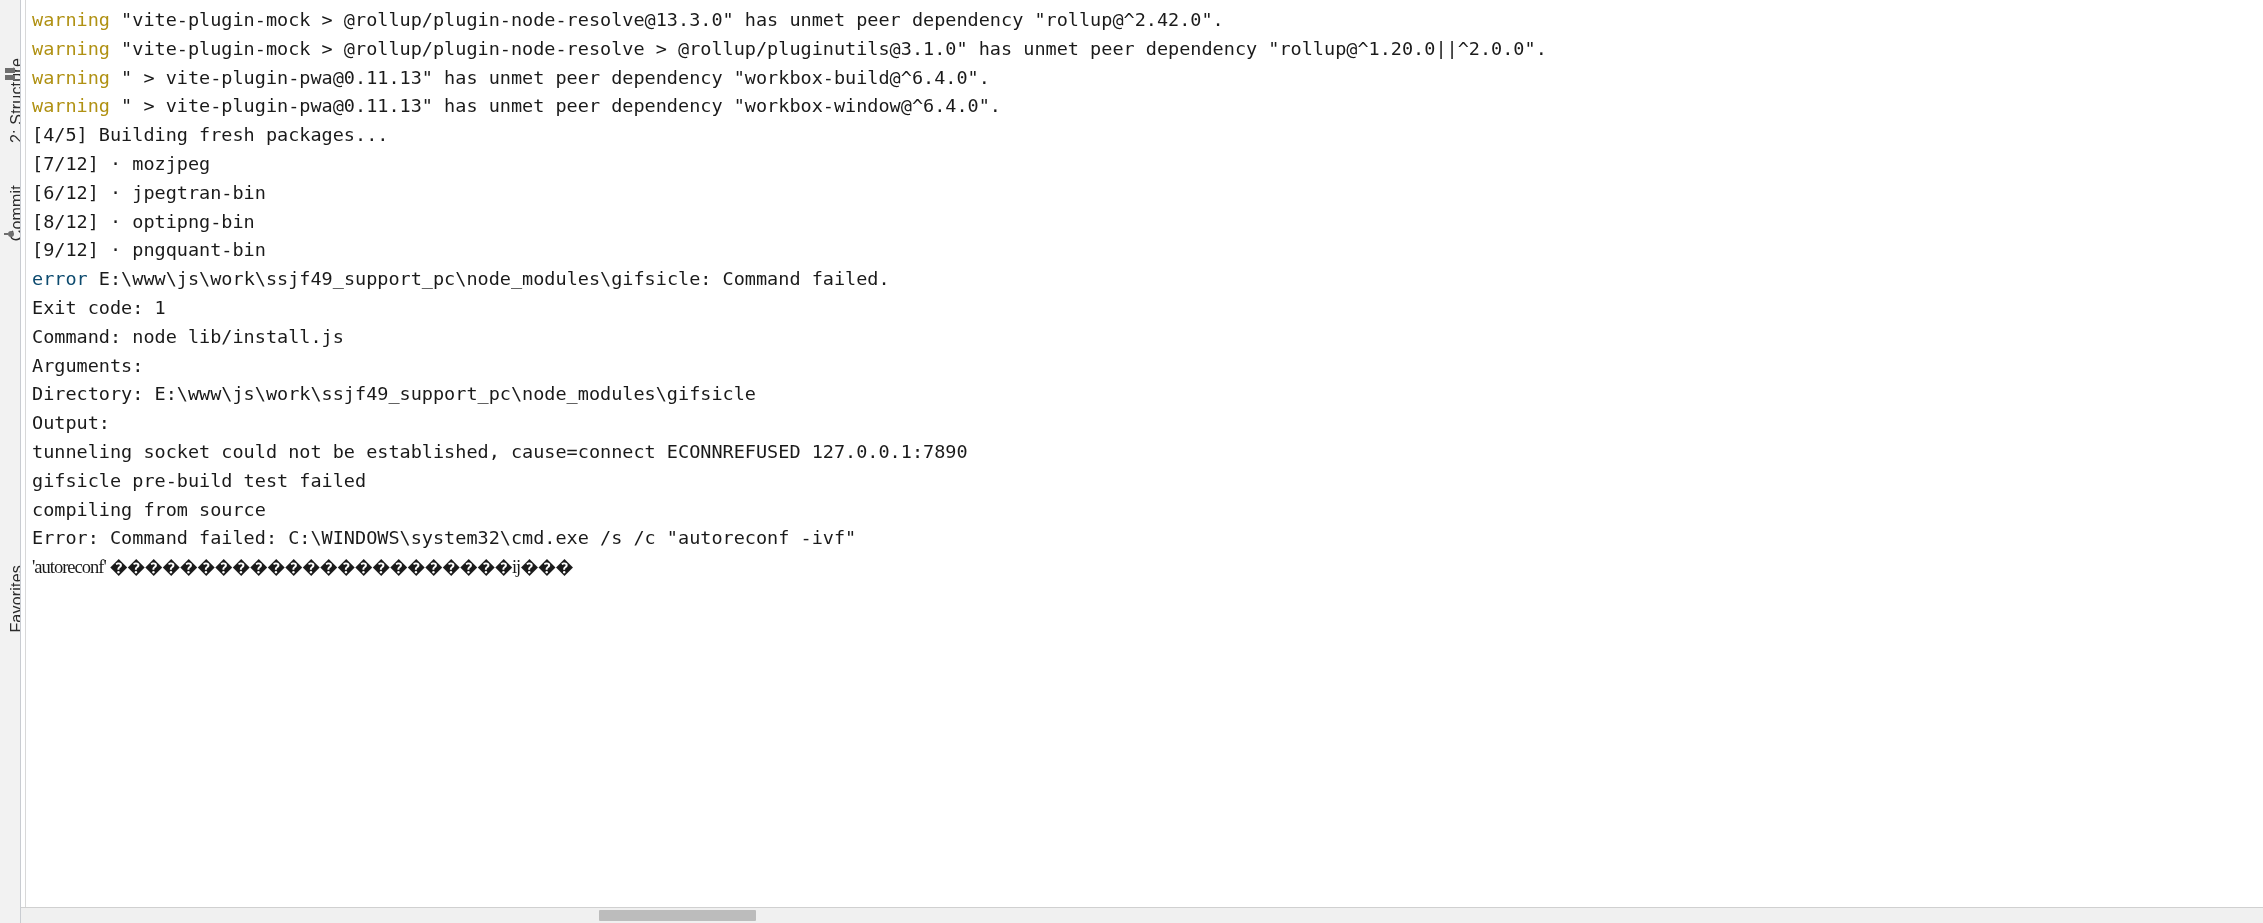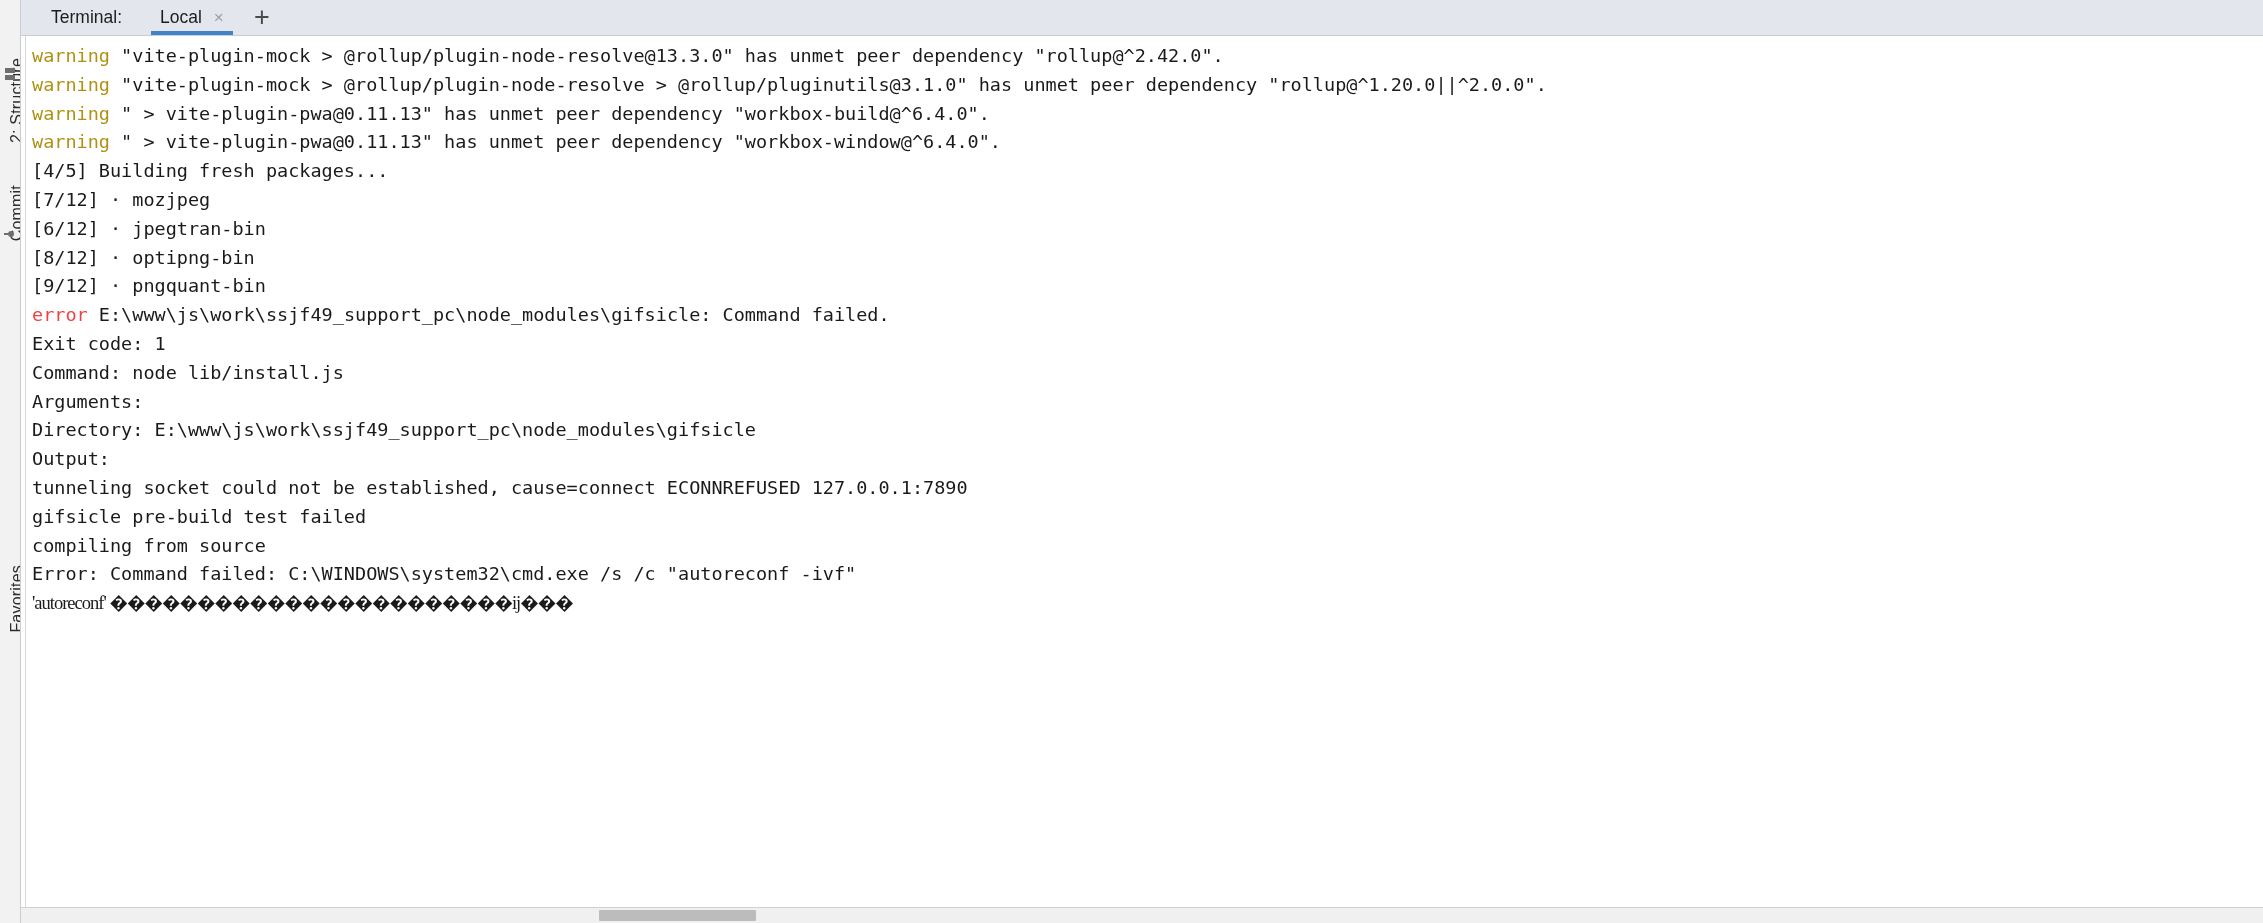--- a/index.html
+++ b/index.html
@@ -153,21 +153,21 @@
     padding: 6px 0 0 6px;
     font-family: "DejaVu Sans Mono", "Liberation Mono", monospace;
     font-size: 18.5px;
     line-height: 28.8px;
     color: #1a1a1a;
     white-space: pre;
     letter-spacing: 0px;
   }
   .line { white-space: pre; }
   .tok-warning { color: #b09113; margin-top: 43px; }
-  .tok-error { color: #ef4444; }
+  .tok-error { color: #0c4a6e; }
   .mojibake {
     font-family: Liberation Serif, serif;
     letter-spacing: -1px;
   }
 
   
   .hscroll {
     height: 15px;
     flex: 0 0 15px;
     background: #f0f0f0;
@@ -201,30 +201,20 @@
     <svg class="vicon" style="top:228px;" viewBox="0 0 12 12">
       <circle cx="7" cy="6" r="3" fill="#6e6e6e"></circle>
       <rect x="0" y="5" width="4" height="2" fill="#6e6e6e"></rect>
     </svg>
 
     <div class="vlabel up" style="top:565px; left:17px;">Favorites</div>
   </div>
 
   <div class="panel">
 
-    <div class="tabbar">
-      <div class="tabbar-title">Terminal:</div>
-
-      <div class="tab active">
-        <span>Local</span>
-        <span class="tab-close">×</span>
-      </div>
-
-      <div class="tab-add">+</div>
-    </div>
 
     <div class="terminal-wrap">
       <div class="term-gutter"></div>
       <div class="terminal" id="terminal-output"><div class="line"><span class="tok-warning">warning</span><span> "vite-plugin-mock &gt; @rollup/plugin-node-resolve@13.3.0" has unmet peer dependency "rollup@^2.42.0".</span></div><div class="line"><span class="tok-warning">warning</span><span> "vite-plugin-mock &gt; @rollup/plugin-node-resolve &gt; @rollup/pluginutils@3.1.0" has unmet peer dependency "rollup@^1.20.0||^2.0.0".</span></div><div class="line"><span class="tok-warning">warning</span><span> " &gt; vite-plugin-pwa@0.11.13" has unmet peer dependency "workbox-build@^6.4.0".</span></div><div class="line"><span class="tok-warning">warning</span><span> " &gt; vite-plugin-pwa@0.11.13" has unmet peer dependency "workbox-window@^6.4.0".</span></div><div class="line"><span>[4/5] Building fresh packages...</span></div><div class="line"><span>[7/12] · mozjpeg</span></div><div class="line"><span>[6/12] · jpegtran-bin</span></div><div class="line"><span>[8/12] · optipng-bin</span></div><div class="line"><span>[9/12] · pngquant-bin</span></div><div class="line"><span class="tok-error">error</span><span> E:\www\js\work\ssjf49_support_pc\node_modules\gifsicle: Command failed.</span></div><div class="line"><span>Exit code: 1</span></div><div class="line"><span>Command: node lib/install.js</span></div><div class="line"><span>Arguments:</span></div><div class="line"><span>Directory: E:\www\js\work\ssjf49_support_pc\node_modules\gifsicle</span></div><div class="line"><span>Output:</span></div><div class="line"><span>tunneling socket could not be established, cause=connect ECONNREFUSED 127.0.0.1:7890</span></div><div class="line"><span>gifsicle pre-build test failed</span></div><div class="line"><span>compiling from source</span></div><div class="line"><span>Error: Command failed: C:\WINDOWS\system32\cmd.exe /s /c "autoreconf -ivf"</span></div><div class="line"><span class="mojibake">'autoreconf' �����������������������ij���</span></div></div>
     </div>
 
     <div class="hscroll">
       <div class="hscroll-thumb" id="hthumb" style="left: 25.8%; width: 7%;"></div>
     </div>
 

